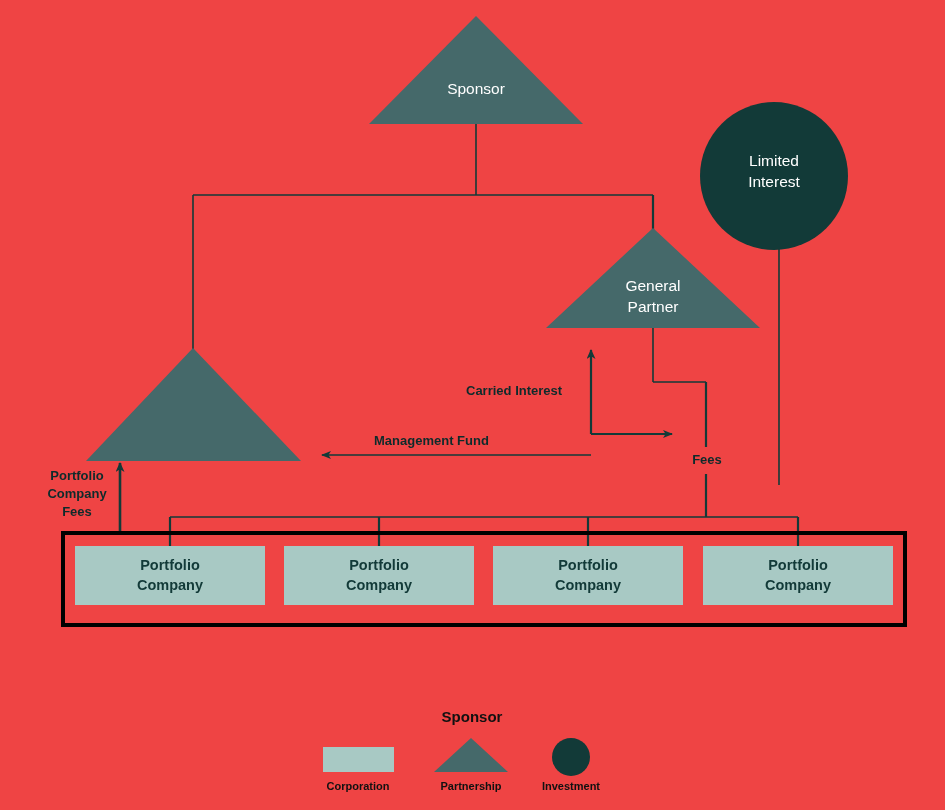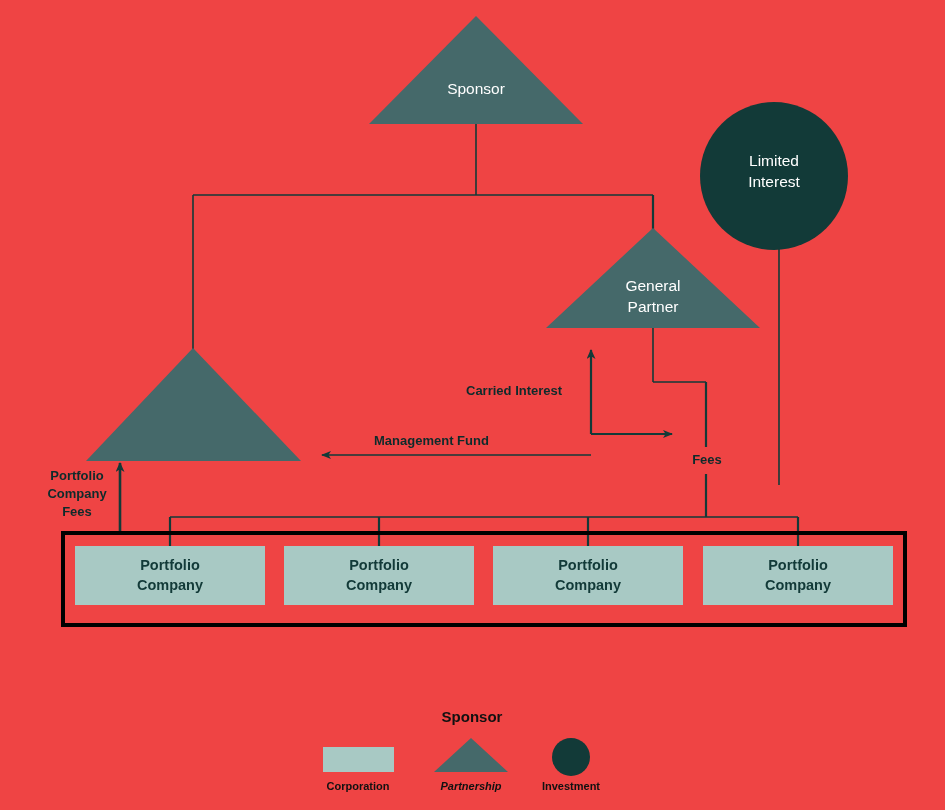--- a/index.html
+++ b/index.html
@@ -157,17 +157,17 @@
   <div class="pc-box" style="left:493px; top:546px; width:190px; height:59px; background:#a8c9c4;">Portfolio
 Company</div>
 
   <div class="pc-box" style="left:703px; top:546px; width:190px; height:59px; background:#a8c9c4;">Portfolio
 Company</div>
 
   <div class="legend-title" style="left:412px; top:708px; width:120px;">Sponsor</div>
 
   <div class="legend-cap" style="left:298px; top:780px; width:120px;">Corporation</div>
 
-  <div class="legend-cap" style="left:411px; top:780px; width:120px;font-style:italic;">Partnership</div>
+  <div class="legend-cap" style="left:411px; top:780px; width:120px;">Partnership</div>
 
   <div class="legend-cap" style="left:511px; top:780px; width:120px;">Investment</div>
 
 </div>
 
 </body></html>

